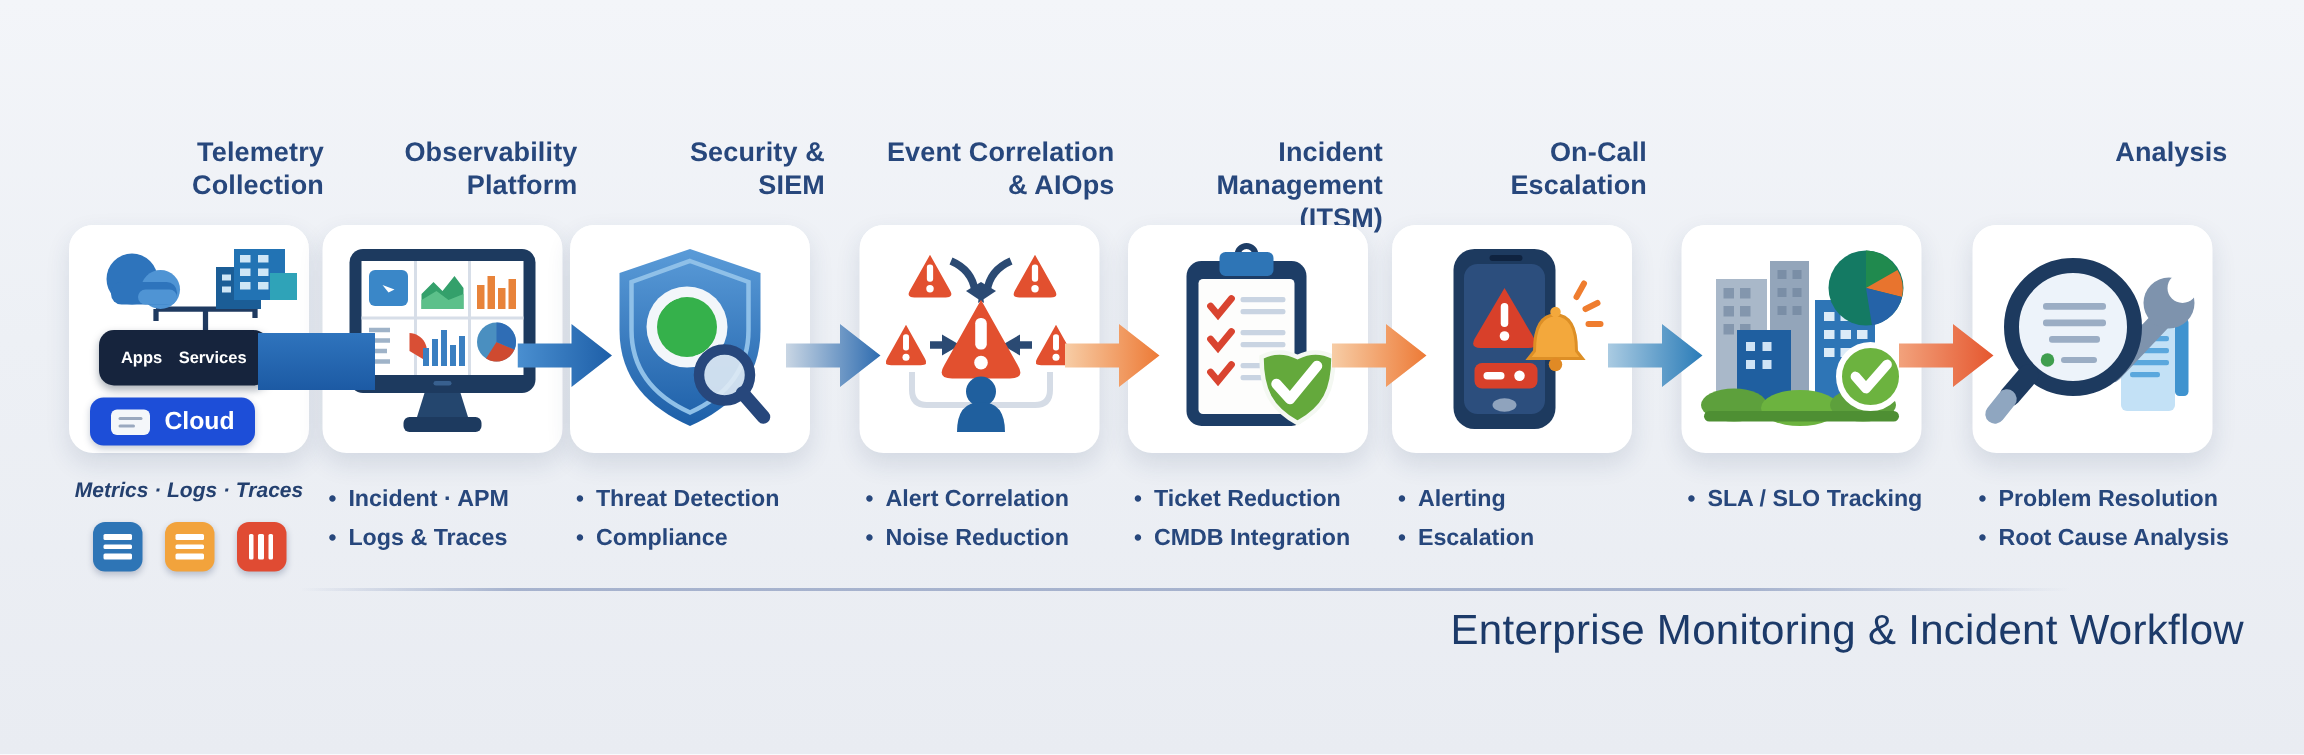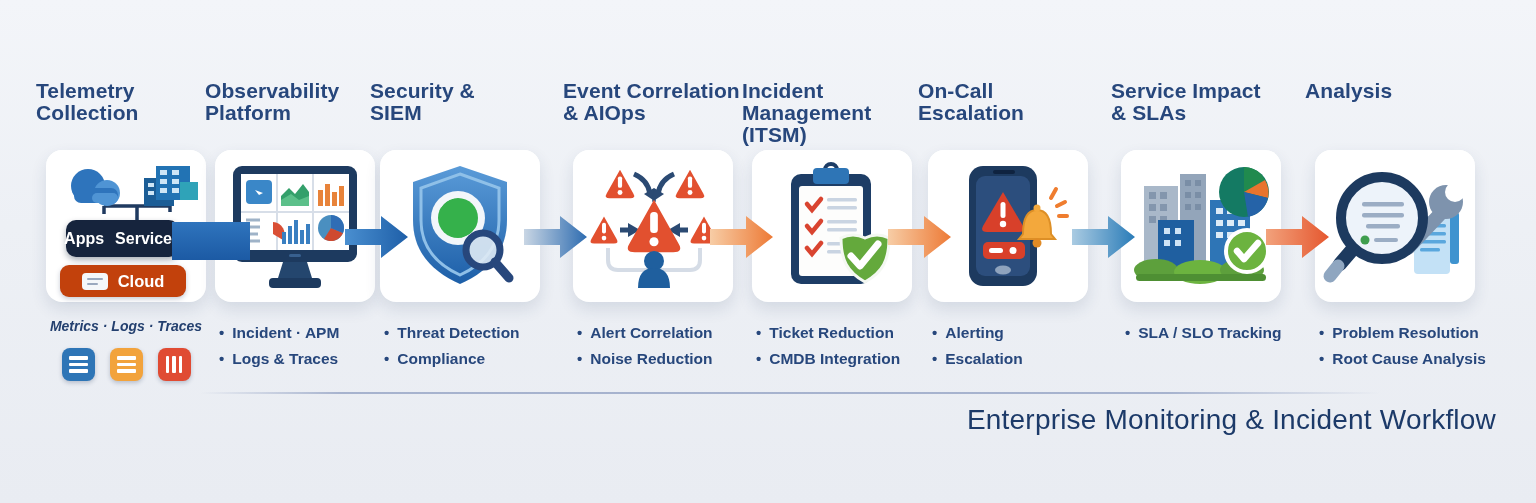--- a/index.html
+++ b/index.html
@@ -1,21 +1,21 @@
 <!DOCTYPE html>
 <html><head>
 <meta charset="utf-8">
 <style>
   html,body{margin:0;padding:0;}
   body{font-family:"Liberation Sans",sans-serif;}
   .canvas{position:relative;width:1536px;height:503px;overflow:hidden;
     background:linear-gradient(180deg,#f3f5f9 0%,#edf0f5 45%,#e9ecf2 100%);}
   .stage{position:absolute;top:80px;width:180px;height:380px;}
-  .stage-title{position:absolute;top:0;left:0;width:180px;text-align:left;
-    color:#27477c;font-size:21px;font-weight:700;line-height:22px;letter-spacing:.1px;}
+  .stage-title{position:absolute;top:10px;left:0;width:180px;text-align:right;
+    color:#27477c;font-size:18px;font-weight:700;line-height:22px;letter-spacing:.1px;}
   .stage-title span{display:block;}
   .card{position:absolute;top:70px;left:10px;width:160px;height:152px;background:#ffffff;
     border-radius:16px;box-shadow:0 7px 16px rgba(35,55,95,.12),0 1px 0 rgba(255,255,255,.9) inset;z-index:1;}
   .card svg{position:absolute;z-index:3;}
   .bullets{position:absolute;top:240px;left:14px;width:175px;color:#27477c;
     font-size:15.5px;font-weight:700;line-height:26px;}
   .bullet{display:flex;align-items:baseline;}
   .bullet::before{content:"•";margin-right:8px;font-size:15px;}
   .caption{position:absolute;top:238px;left:-8px;width:196px;text-align:center;color:#24406f;
     font-size:14px;font-style:italic;font-weight:700;}
@@ -24,23 +24,23 @@
     align-items:center;gap:3px;box-shadow:0 2px 4px rgba(30,50,90,.25);}
   .sig i{display:block;background:#fff;border-radius:1px;}
   .sig .h{width:19px;height:3.5px;}
   .sig.traces{flex-direction:row;gap:3px;}
   .sig .v{width:3.5px;height:17px;}
   .flow-arrow{position:absolute;top:213px;z-index:2;}
   .flow-band{position:absolute;left:172px;top:222px;width:78px;height:38px;z-index:2;
     background:linear-gradient(180deg,#2f74bd,#1c5aa4);}
   
   .pill-apps{position:absolute;left:20px;top:70px;width:113px;height:37px;background:#16243d;border-radius:10px;
-    display:flex;align-items:center;justify-content:center;gap:11px;color:#fff;font-size:16px;font-weight:700;z-index:4;
+    display:flex;align-items:center;justify-content:center;gap:11px;color:#fff;font-size:11px;font-weight:700;z-index:4;
     box-shadow:0 3px 6px rgba(10,25,50,.35);}
-  .pill-cloud{position:absolute;left:14px;top:115px;width:126px;height:32px;background:#c2410c;border-radius:9px;
+  .pill-cloud{position:absolute;left:14px;top:115px;width:110px;height:32px;background:#1d4ed8;border-radius:9px;
     display:flex;align-items:center;justify-content:center;gap:10px;color:#fff;font-size:16.5px;font-weight:700;z-index:4;
     box-shadow:0 2px 5px rgba(30,50,90,.25);}
   .cloud-chip{width:26px;height:17px;background:#f4f7fa;border-radius:4px;position:relative;}
   .cloud-chip::before,.cloud-chip::after{content:"";position:absolute;left:5px;height:2.5px;background:#9aa9bf;border-radius:1px;}
   .cloud-chip::before{top:5px;width:16px;}
   .cloud-chip::after{top:10px;width:11px;}
   .divider{position:absolute;left:200px;top:392px;width:1180px;height:2px;
     background:linear-gradient(90deg,rgba(110,130,175,0) 0%,rgba(110,130,175,.55) 12%,rgba(110,130,175,.55) 82%,rgba(110,130,175,0) 100%);}
   .footer-title{position:absolute;top:404px;left:0;width:1496px;text-align:right;color:#1c3a69;
     font-size:28px;font-weight:400;letter-spacing:.2px;}
@@ -325,24 +325,20 @@
         </g>
       </svg>
     </div>
     <div class="bullets">
       <div class="bullet">Alerting</div>
       <div class="bullet">Escalation</div>
     </div>
   </div>
 
   <div class="stage" style="left:1111px">
-    <div class="stage-title">
-      <span>Service Impact</span>
-      <span>&amp; SLAs</span>
-    </div>
     <div class="card">
       <svg style="left:5px;top:8px" width="150" height="136" viewBox="0 0 150 136">
         <rect x="18" y="28" width="34" height="88" fill="#a9b8c9"></rect>
         <g fill="#8396ad">
           <rect x="23" y="34" width="7" height="7"></rect>
             <rect x="34" y="34" width="7" height="7"></rect>
           <rect x="23" y="46" width="7" height="7"></rect>
             <rect x="34" y="46" width="7" height="7"></rect>
           <rect x="23" y="58" width="7" height="7"></rect>
             <rect x="34" y="58" width="7" height="7"></rect>

